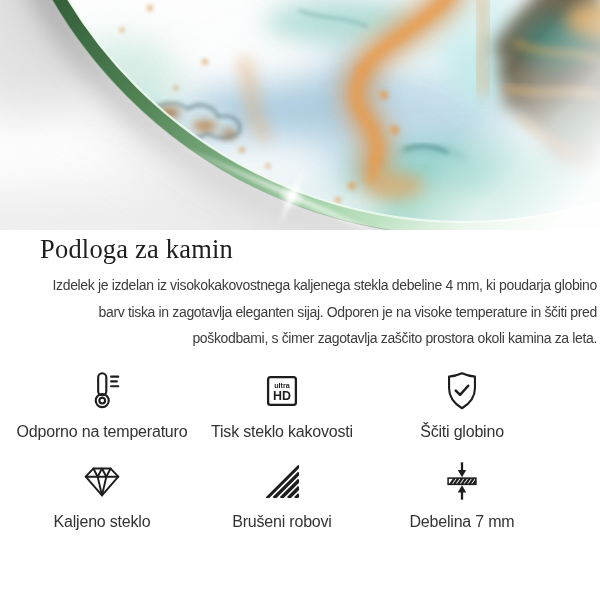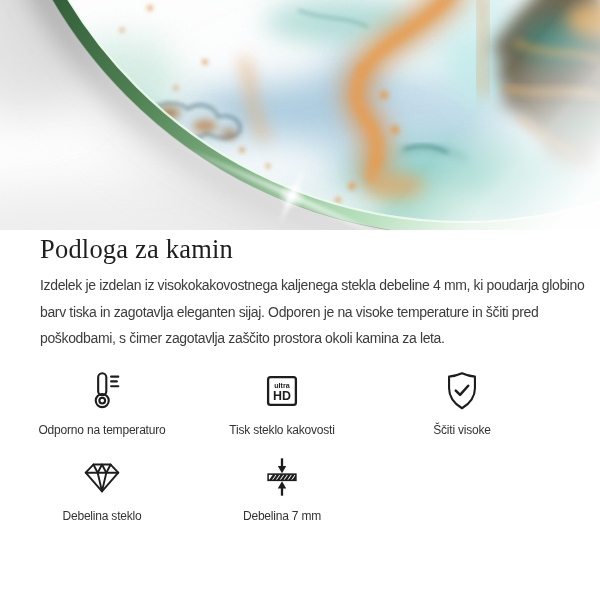--- a/index.html
+++ b/index.html
@@ -26,35 +26,36 @@
     color: #1e1e1e;
     margin: 1px 0 0 0;
   }
   p.desc {
     margin: 4px 0 0 0;
     font-size: 14px;
     line-height: 26.5px;
     letter-spacing: -0.35px;
     color: #3c3c3c;
     width: 557px;
+    text-align: right;
   }
 
   
   .features {
     display: grid;
     grid-template-columns: repeat(3, 180px);
     row-gap: 17px;
     margin: 16px 0 0 12px;
   }
   .feature { display: flex; flex-direction: column; align-items: center; }
   .feature .ficon { width: 46px; height: 46px; }
   .feature .ficon text { font-family: "Liberation Sans", sans-serif; }
   .feature .flabel {
     margin-top: 9px;
-    font-size: 12px;
+    font-size: 16px;
     letter-spacing: -0.2px;
     color: #333333;
     white-space: nowrap;
   }
 </style>
 </head>
 <body>
 
 <div class="page">
 
@@ -229,36 +230,53 @@
       <span class="flabel">Tisk steklo kakovosti</span>
     </div>
 
     <div class="feature">
       <svg class="ficon" viewBox="0 0 48 48" aria-hidden="true">
         <g fill="none" stroke="#1d1d1d" stroke-width="2.2" stroke-linecap="round" stroke-linejoin="round">
           <path d="M24,5.5 C28.5,7.5 33,8.6 37.5,9 L37.5,21 C37.5,30.5 32,37 24,42 C16,37 10.5,30.5 10.5,21 L10.5,9 C15,8.6 19.5,7.5 24,5.5 Z"></path>
           <path d="M17.5,23.5 L22,28 L30.5,18.5" stroke-width="2.6"></path>
         </g>
       </svg>
-      <span class="flabel">Ščiti visoke</span>
+      <span class="flabel">Ščiti globino</span>
     </div>
 
     <div class="feature">
       <svg class="ficon" viewBox="0 0 48 48" aria-hidden="true">
         <g fill="none" stroke="#1d1d1d" stroke-width="2" stroke-linecap="round" stroke-linejoin="round">
           <path d="M15,11 L33,11 L41,19.5 L24,39 L7,19.5 Z"></path>
           <line x1="7" y1="19.5" x2="41" y2="19.5"></line>
           <path d="M15,11 L19.5,19.5 L24,39"></path>
           <path d="M33,11 L28.5,19.5 L24,39"></path>
           <path d="M19.5,19.5 L24,11 L28.5,19.5"></path>
         </g>
       </svg>
-      <span class="flabel">Debelina steklo</span>
-    </div>
-
+      <span class="flabel">Kaljeno steklo</span>
+    </div>
+
+    <div class="feature">
+      <svg class="ficon" viewBox="0 0 48 48" aria-hidden="true">
+        <defs>
+            <clipPath id="triClip">
+              <path d="M6,42 L42,6 L42,42 Z"></path>
+            </clipPath>
+          </defs>
+        <g clip-path="url(#triClip)" stroke="#1d1d1d" stroke-width="3.6">
+          <line x1="8" y1="42" x2="42" y2="8"></line>
+          <line x1="15.5" y1="42" x2="42" y2="15.5"></line>
+          <line x1="23" y1="42" x2="42" y2="23"></line>
+          <line x1="30.5" y1="42" x2="42" y2="30.5"></line>
+          <line x1="38" y1="42" x2="42" y2="38"></line>
+        </g>
+      </svg>
+      <span class="flabel">Brušeni robovi</span>
+    </div>
 
     <div class="feature">
       <svg class="ficon" viewBox="0 0 48 48" aria-hidden="true">
         <defs>
             <clipPath id="barClip">
               <rect x="9.5" y="21" width="29" height="6.5"></rect>
             </clipPath>
           </defs>
         <rect x="9.5" y="21" width="29" height="6.5" fill="none" stroke="#1d1d1d" stroke-width="1.6"></rect>
         <g clip-path="url(#barClip)" stroke="#1d1d1d" stroke-width="2.4">

